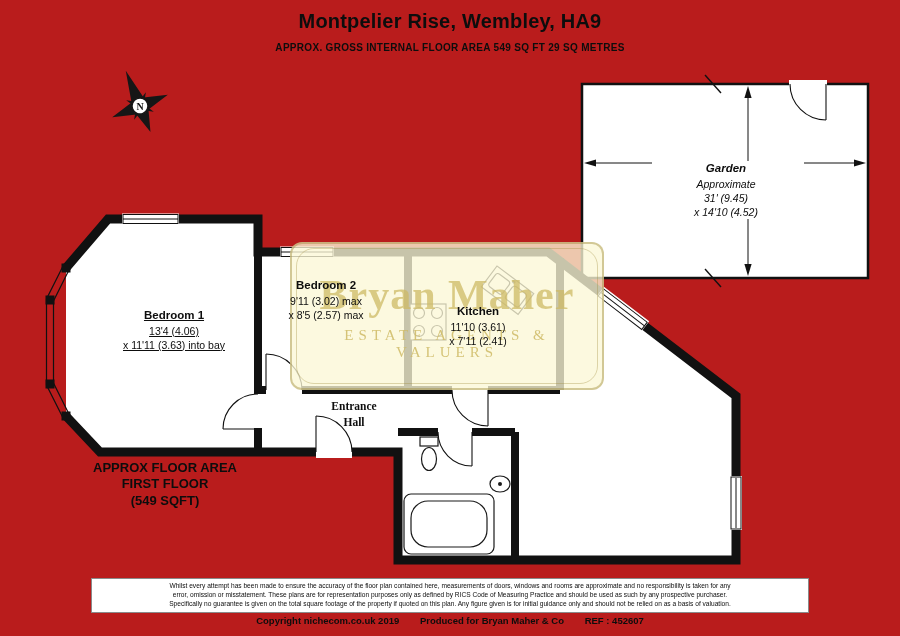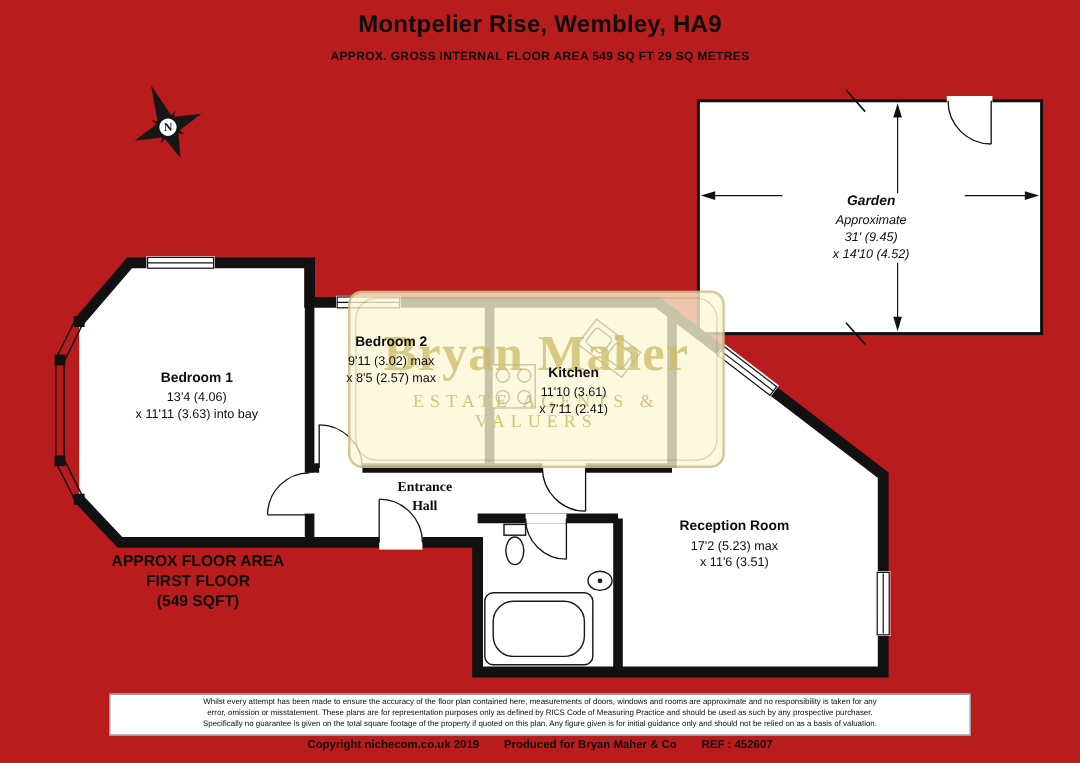--- a/index.html
+++ b/index.html
@@ -178,21 +178,21 @@
     </g>
   </svg>
 
   <div class="watermark">
     <div class="wm-inner">
       <div class="wm-name">Bryan Maher</div>
       <div class="wm-sub">ESTATE AGENTS &amp; VALUERS</div>
     </div>
   </div>
 
-  <div class="label" style="left:164px;top:308px;">
+  <div class="label" style="left:174px;top:308px;text-decoration:underline;">
     <div class="name">Bedroom 1</div>
     <div class="dim">13'4 (4.06)</div>
     <div class="dim">x 11'11 (3.63) into bay</div>
   </div>
 
   <div class="label" style="left:326px;top:278px;">
     <div class="name">Bedroom 2</div>
     <div class="dim">9'11 (3.02) max</div>
     <div class="dim">x 8'5 (2.57) max</div>
   </div>
@@ -201,25 +201,20 @@
     <div class="name">Kitchen</div>
     <div class="dim">11'10 (3.61)</div>
     <div class="dim">x 7'11 (2.41)</div>
   </div>
 
   <div class="label" style="left:354px;top:399px;font-family:Liberation Serif, serif;">
     <div class="name">Entrance</div>
     <div class="name">Hall</div>
   </div>
 
-  <div class="label" style="left:612px;top:432px;">
-    <div class="name">Reception Room</div>
-    <div class="dim">17'2 (5.23) max</div>
-    <div class="dim">x 11'6 (3.51)</div>
-  </div>
 
   <div class="label garden-label" style="left:726px;top:161px;font-style:italic;">
     <div class="name">Garden</div>
     <div class="dim">Approximate</div>
     <div class="dim">31' (9.45)</div>
     <div class="dim">x 14'10 (4.52)</div>
   </div>
 
   <div class="floor-summary">
     <div>APPROX FLOOR AREA</div>

